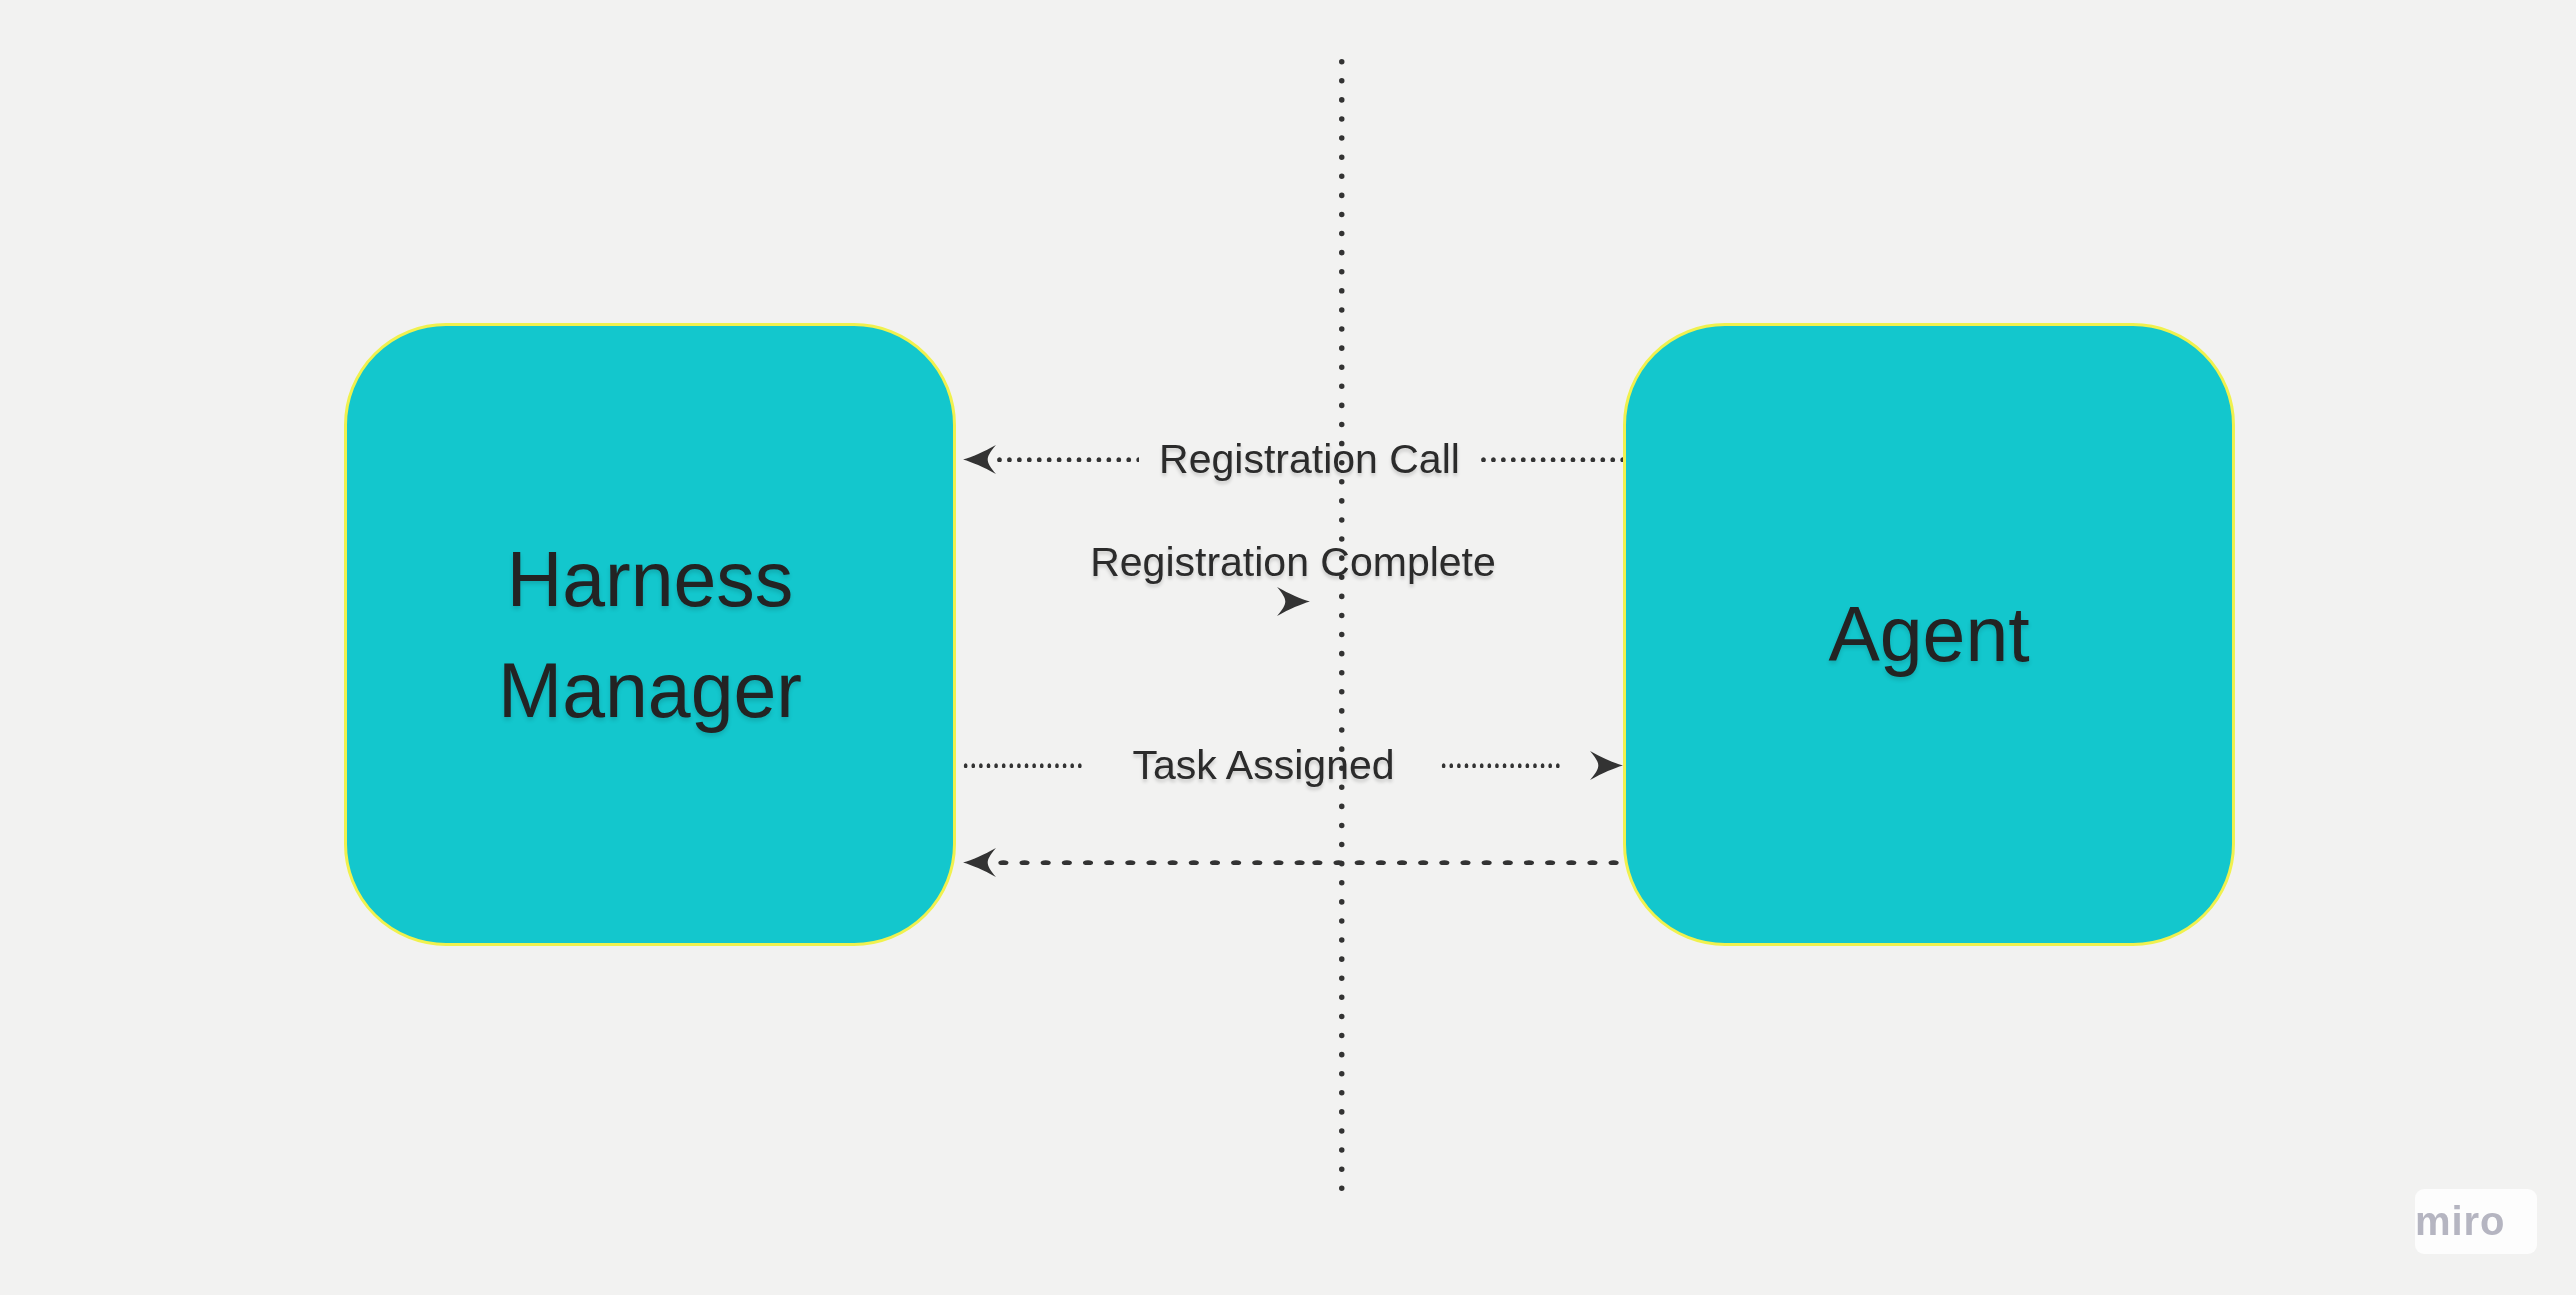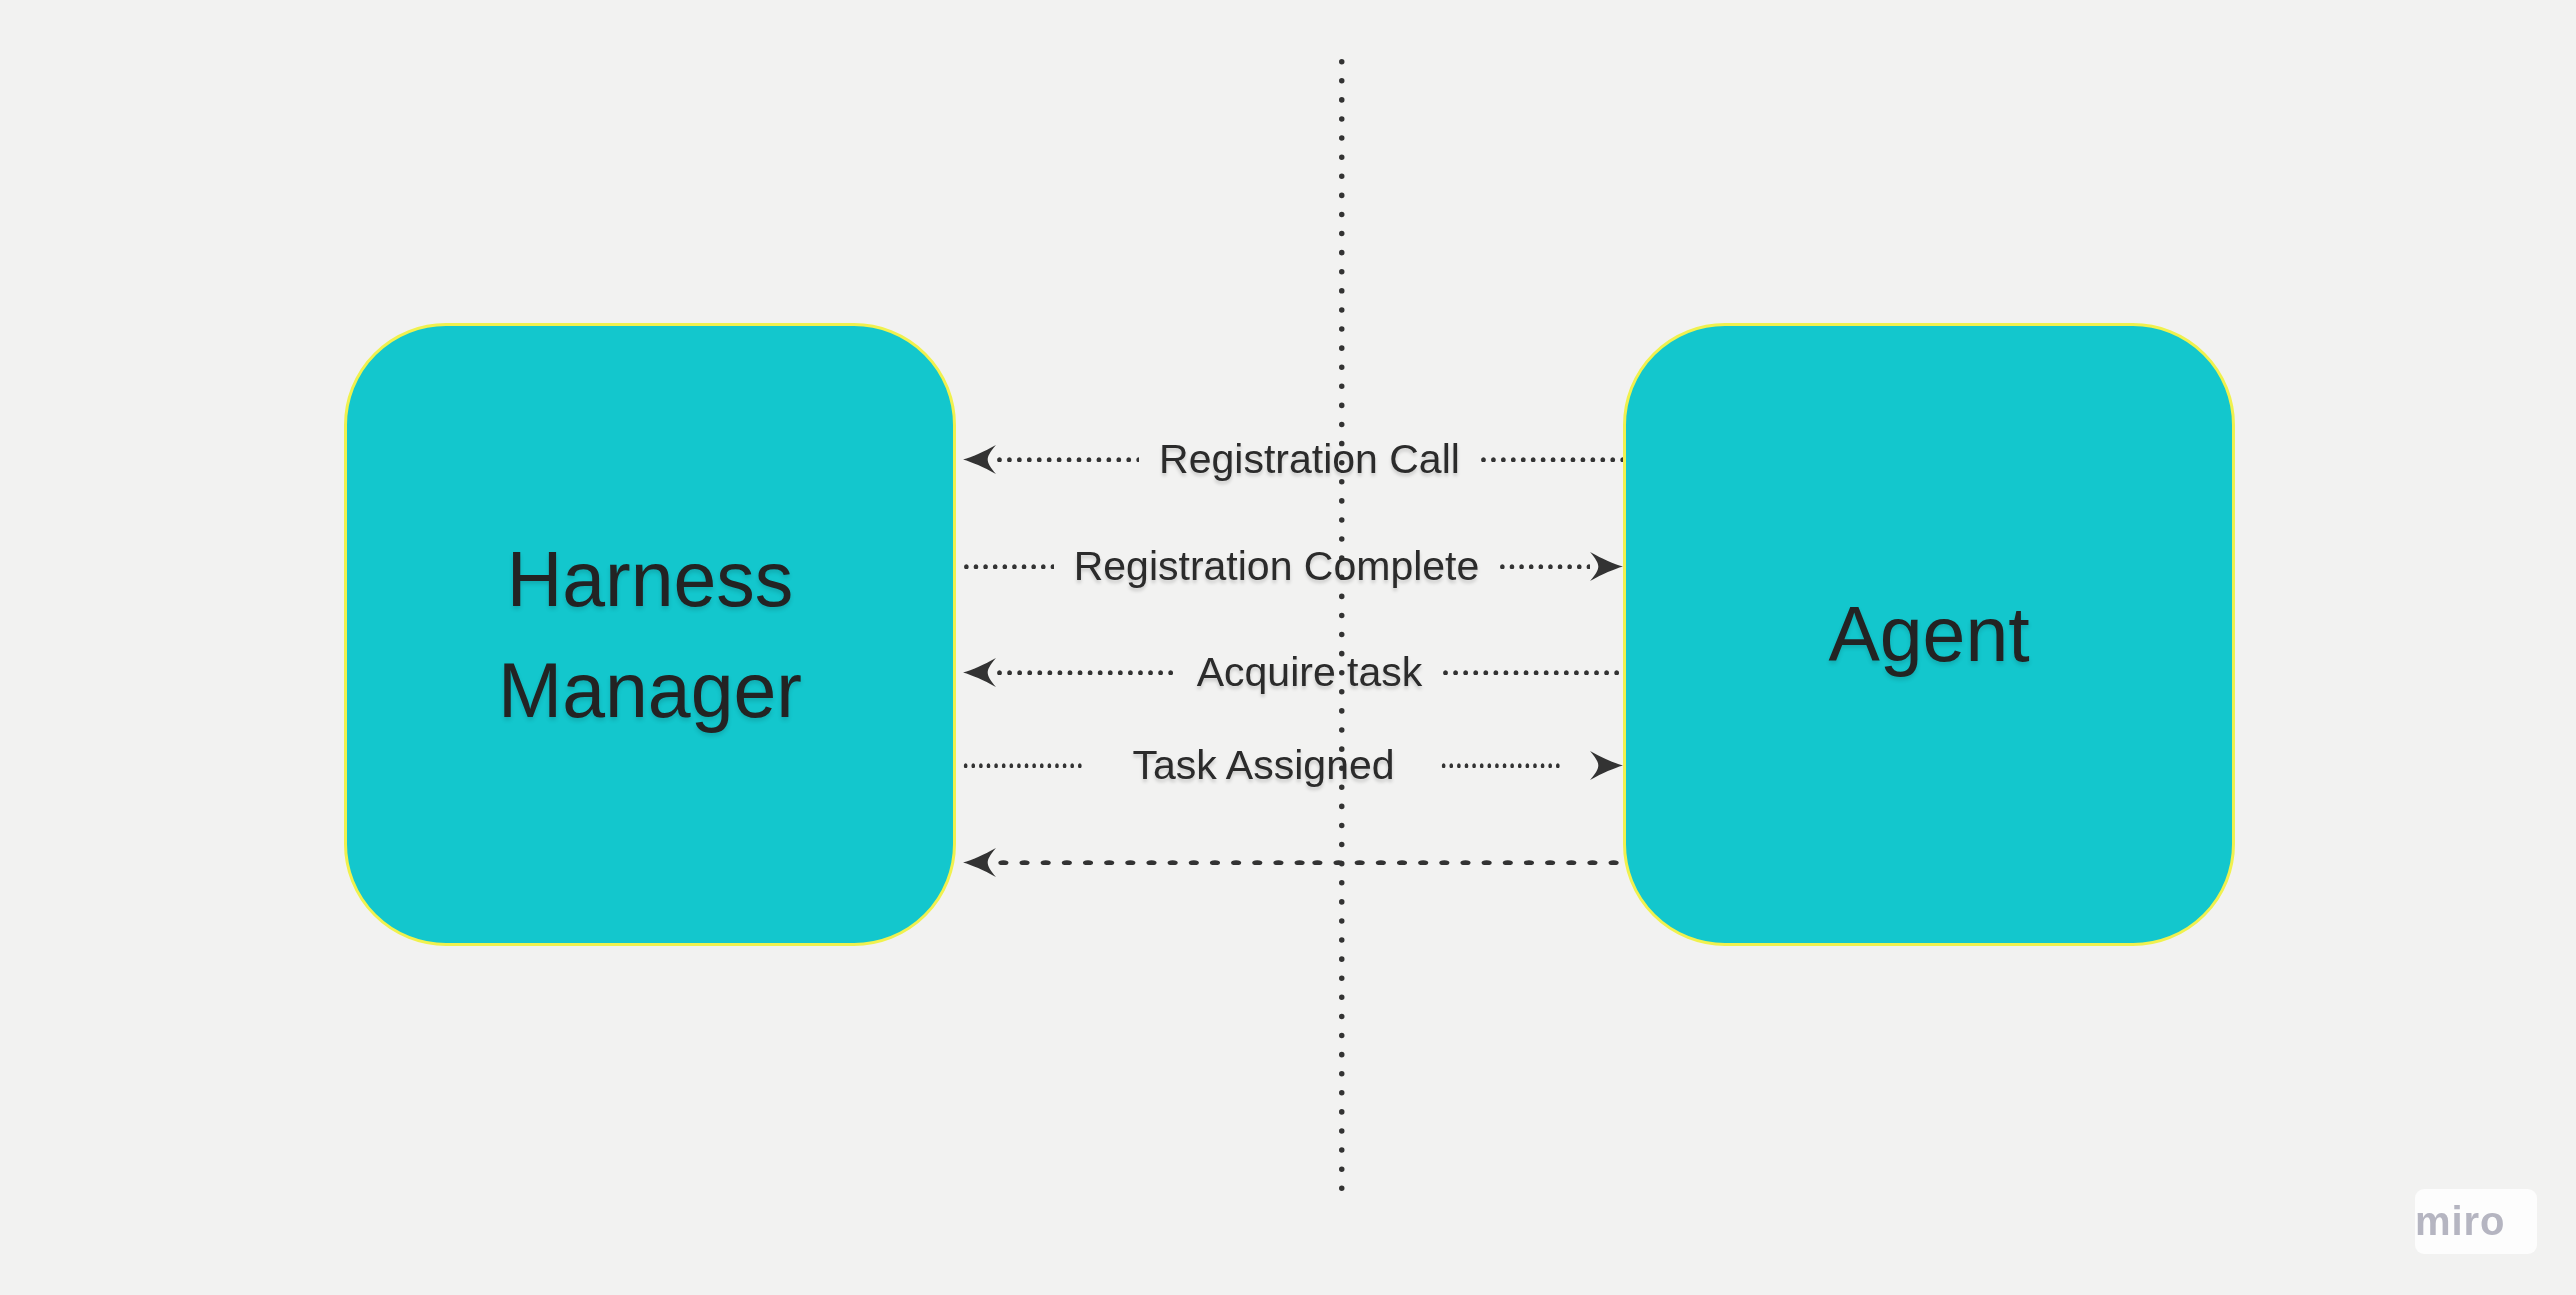--- a/index.html
+++ b/index.html
@@ -50,21 +50,21 @@
   .connector .msg-label{
     flex:0 0 auto;
     padding:0 20px;
     font-size:41px;
     color:var(--ink);
     white-space:nowrap;
     text-shadow:0 2.7px 3.7px rgba(0,0,0,0.17);
   }
   .arrowhead{flex:0 0 auto;display:block;}
   .arrowhead.right{transform:scaleX(-1);}
-  .c1{top:432px;} .c2{top:539px;} .c3{top:645px;} .c4{top:738px;gap:26px;} .c5{top:835px;}
+  .c1{top:432px;} .c2{top:539px;flex-direction:column;} .c3{top:645px;} .c4{top:738px;gap:26px;} .c5{top:835px;}
 
   
   .watermark{
     position:absolute;left:2415px;top:1189px;width:122px;height:65px;
     background:var(--wm-bg);
     border-radius:9.1px;
     display:flex;align-items:center;justify-content:flex-start;
     color:var(--wm-ink);
     font-size:40px;font-weight:600;letter-spacing:0.9px;
   }
@@ -105,32 +105,20 @@
     </svg>
     <span class="msg-label">Registration Complete</span>
     <svg class="dotline" width="100%" height="5.5" preserveAspectRatio="none" viewBox="0 0 109.391 6">
       <line x1="4" y1="3" x2="100%" y2="3" stroke="#333333" stroke-width="5.5" stroke-linecap="round" stroke-dasharray="0.1 11.5"></line>
     </svg>
     <svg class="arrowhead right" width="33" height="31" viewBox="0 0 36 34">
       <path d="M36 1 C 22 9, 10 14, 0 17 C 10 20, 22 25, 36 33 C 29.5 25, 27 21, 27 17 C 27 13, 29.5 9, 36 1 Z" fill="#333333"></path>
     </svg>
   </div>
 
-  <div class="connector c3">
-    <svg class="arrowhead" width="33" height="31" viewBox="0 0 36 34">
-      <path d="M36 1 C 22 9, 10 14, 0 17 C 10 20, 22 25, 36 33 C 29.5 25, 27 21, 27 17 C 27 13, 29.5 9, 36 1 Z" fill="#333333"></path>
-    </svg>
-    <svg class="dotline" width="100%" height="5.5" preserveAspectRatio="none" viewBox="0 0 208.188 6">
-      <line x1="4" y1="3" x2="100%" y2="3" stroke="#333333" stroke-width="5.5" stroke-linecap="round" stroke-dasharray="0.1 11.5"></line>
-    </svg>
-    <span class="msg-label">Acquire task</span>
-    <svg class="dotline" width="100%" height="5.5" preserveAspectRatio="none" viewBox="0 0 208.188 6">
-      <line x1="4" y1="3" x2="100%" y2="3" stroke="#333333" stroke-width="5.5" stroke-linecap="round" stroke-dasharray="0.1 11.5"></line>
-    </svg>
-  </div>
 
   <div class="connector c4">
     <svg class="dotline" width="100%" height="5.5" preserveAspectRatio="none" viewBox="0 0 188.156 6">
       <line x1="4" y1="3" x2="100%" y2="3" stroke="#333333" stroke-width="5.5" stroke-linecap="round" stroke-dasharray="0.1 11.5"></line>
     </svg>
     <span class="msg-label">Task Assigned</span>
     <svg class="dotline" width="100%" height="5.5" preserveAspectRatio="none" viewBox="0 0 188.156 6">
       <line x1="4" y1="3" x2="100%" y2="3" stroke="#333333" stroke-width="5.5" stroke-linecap="round" stroke-dasharray="0.1 11.5"></line>
     </svg>
     <svg class="arrowhead right" width="33" height="31" viewBox="0 0 36 34">

